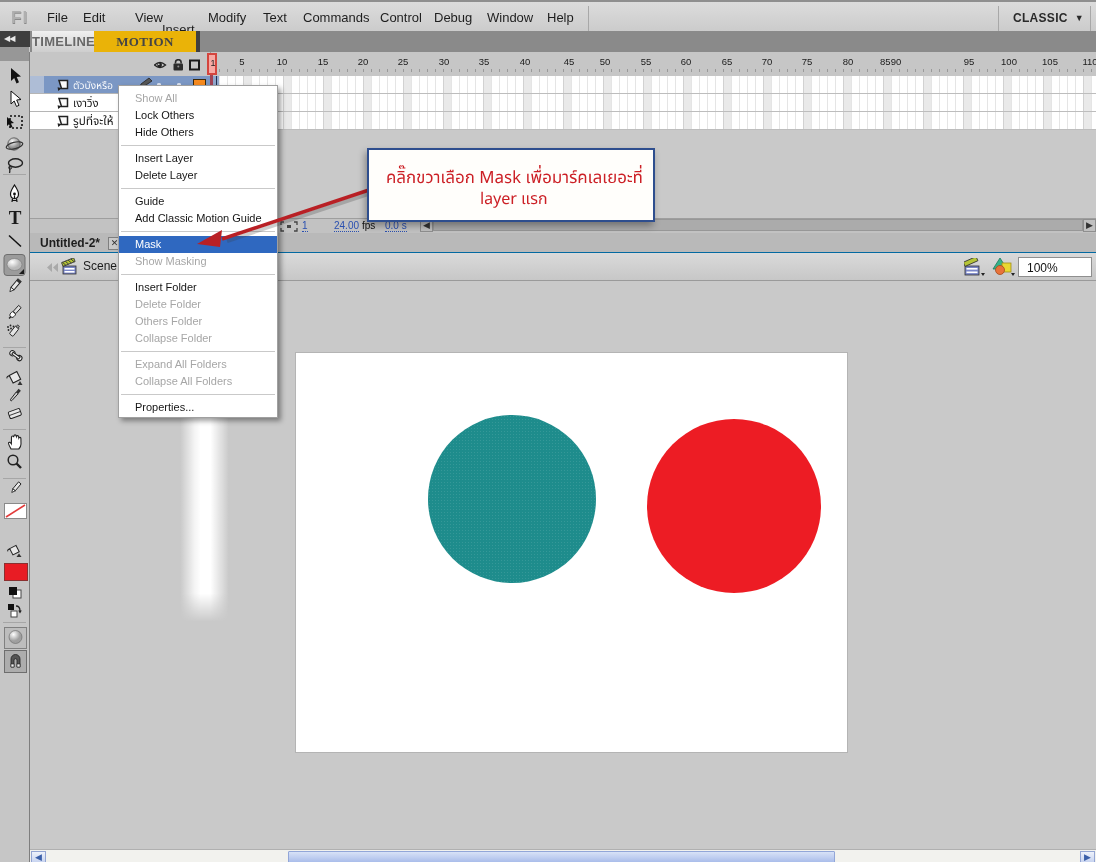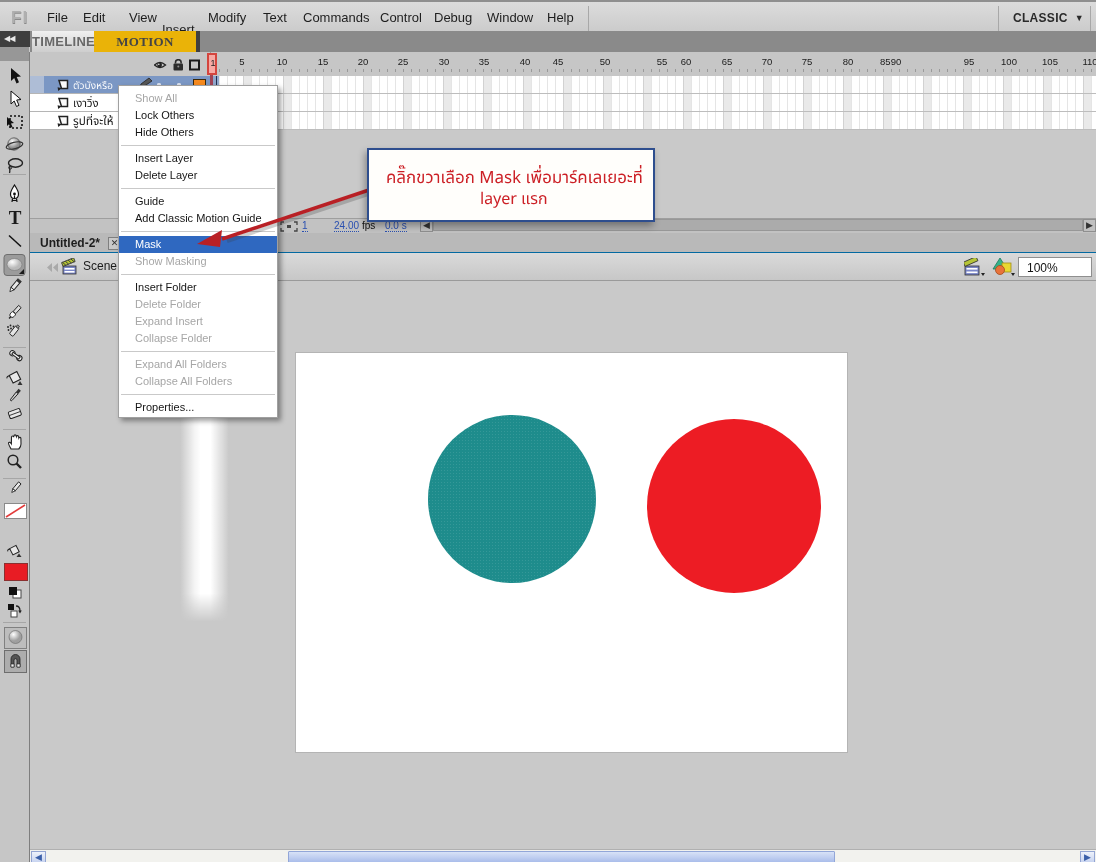--- a/index.html
+++ b/index.html
@@ -77,21 +77,21 @@
 
 <div class="abs" id="stage"></div>
 <div class="abs" id="tealc"></div>
 <div class="abs" id="redc"></div>
 <div class="abs" id="gstrip"></div>
 
 <div class="abs" id="menubar">
   <div id="fllogo">Fl</div>
   <div class="mi" style="left:47px;">File</div>
   <div class="mi" style="left:83px;">Edit</div>
-  <div class="mi" style="left:129px;">View</div>
+  <div class="mi" style="left:135px;">View</div>
   <div class="mi" style="left:162px;margin-top:12px;">Insert</div>
   <div class="mi" style="left:208px;">Modify</div>
   <div class="mi" style="left:263px;">Text</div>
   <div class="mi" style="left:303px;">Commands</div>
   <div class="mi" style="left:380px;">Control</div>
   <div class="mi" style="left:434px;">Debug</div>
   <div class="mi" style="left:487px;">Window</div>
   <div class="mi" style="left:547px;">Help</div>
   <div class="vsep" style="left:588px;"></div>
   <div class="vsep" style="left:998px;"></div>
@@ -109,23 +109,23 @@
 <div class="abs" id="tlpanel">
   <div class="abs" id="ruler">
       <span style="left:23px;width:16px;text-align:center;position:absolute;">5</span>
 <span style="left:63px;width:16px;text-align:center;position:absolute;">10</span>
 <span style="left:104px;width:16px;text-align:center;position:absolute;">15</span>
 <span style="left:144px;width:16px;text-align:center;position:absolute;">20</span>
 <span style="left:184px;width:16px;text-align:center;position:absolute;">25</span>
 <span style="left:225px;width:16px;text-align:center;position:absolute;">30</span>
 <span style="left:265px;width:16px;text-align:center;position:absolute;">35</span>
 <span style="left:306px;width:16px;text-align:center;position:absolute;">40</span>
-<span style="left:339px;width:16px;text-align:center;position:absolute;">45</span>
+<span style="left:350px;width:16px;text-align:center;position:absolute;">45</span>
 <span style="left:386px;width:16px;text-align:center;position:absolute;">50</span>
-<span style="left:427px;width:16px;text-align:center;position:absolute;margin-left:16px;">55</span>
+<span style="left:427px;width:16px;text-align:center;position:absolute;">55</span>
 <span style="left:467px;width:16px;text-align:center;position:absolute;">60</span>
 <span style="left:508px;width:16px;text-align:center;position:absolute;">65</span>
 <span style="left:548px;width:16px;text-align:center;position:absolute;">70</span>
 <span style="left:588px;width:16px;text-align:center;position:absolute;">75</span>
 <span style="left:629px;width:16px;text-align:center;position:absolute;">80</span>
 <span style="left:669px;width:16px;text-align:left;position:absolute;">85</span>
 <span style="left:677px;width:16px;text-align:center;position:absolute;">90</span>
 <span style="left:750px;width:16px;text-align:center;position:absolute;">95</span>
 <span style="left:790px;width:16px;text-align:center;position:absolute;">100</span>
 <span style="left:831px;width:16px;text-align:center;position:absolute;">105</span>
@@ -440,21 +440,21 @@
   <div class="sep">
       <div></div>
     </div>
   <div class="it hl">Mask</div>
   <div class="it dis">Show Masking</div>
   <div class="sep">
       <div></div>
     </div>
   <div class="it">Insert Folder</div>
   <div class="it dis">Delete Folder</div>
-  <div class="it dis">Expand Insert</div>
+  <div class="it dis">Others Folder</div>
   <div class="it dis">Collapse Folder</div>
   <div class="sep">
       <div></div>
     </div>
   <div class="it dis">Expand All Folders</div>
   <div class="it dis">Collapse All Folders</div>
   <div class="sep">
       <div></div>
     </div>
   <div class="it">Properties...</div>

